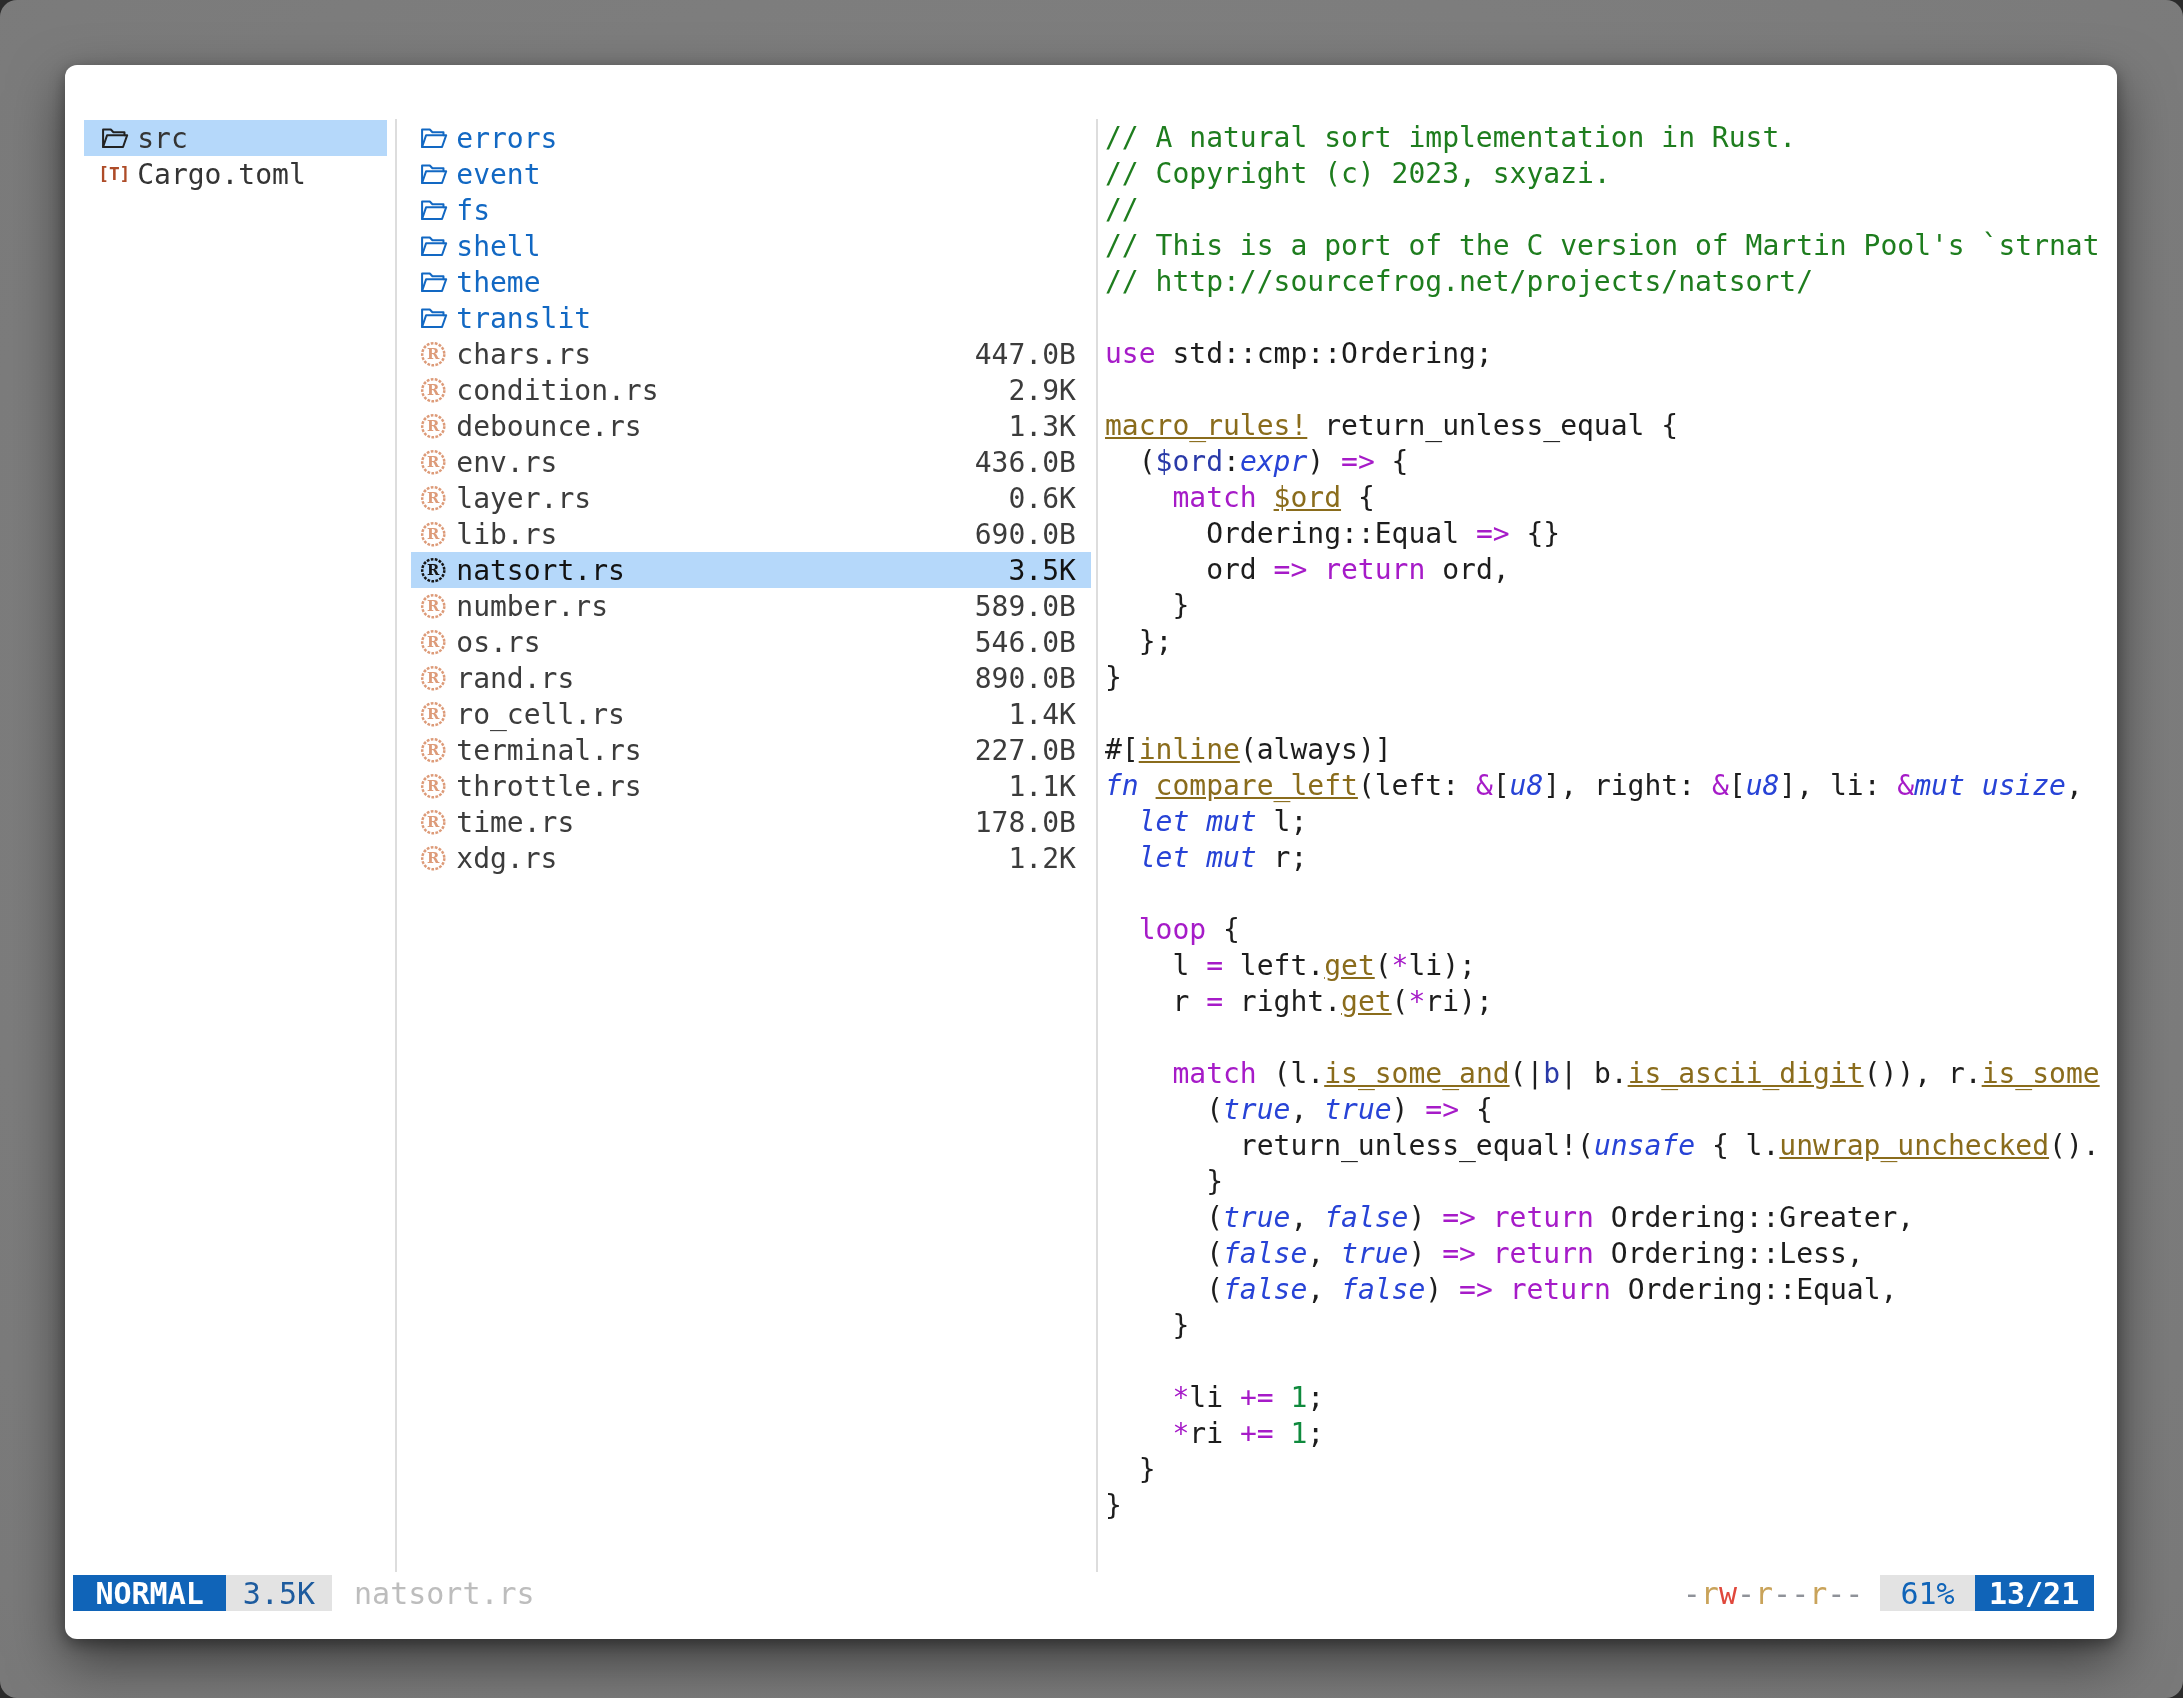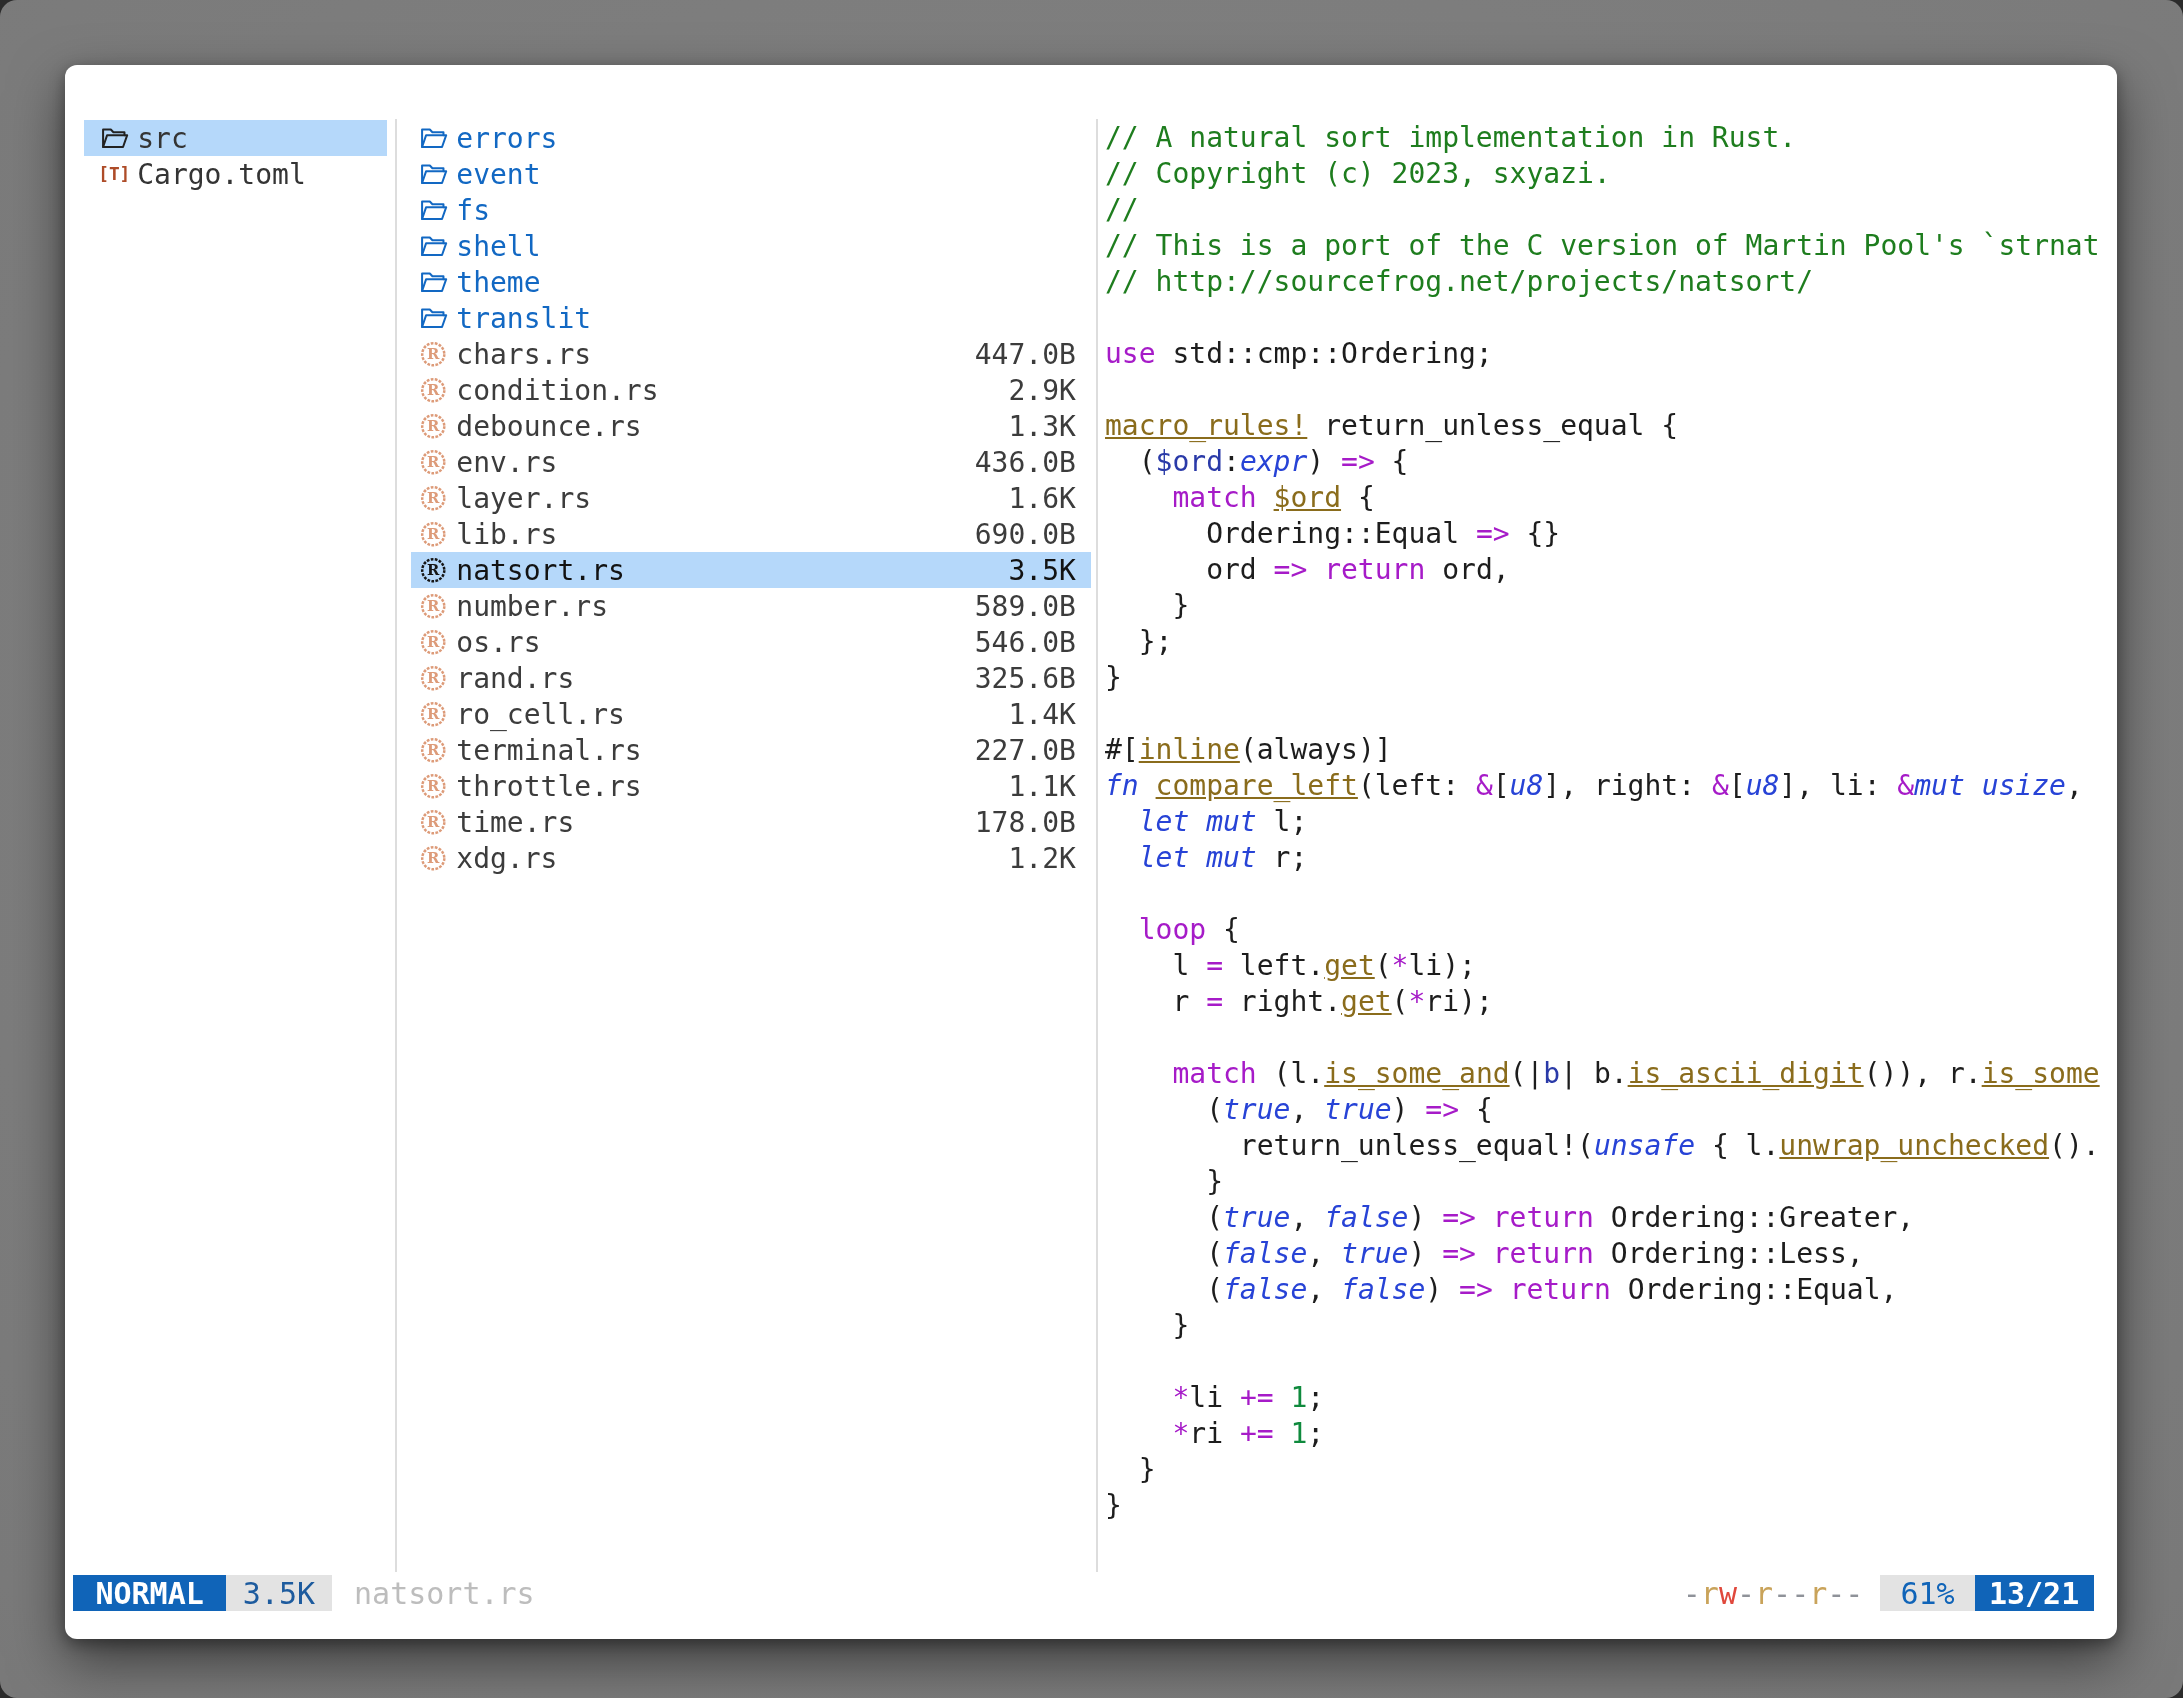--- a/index.html
+++ b/index.html
@@ -164,21 +164,21 @@
           <span class="size">436.0B</span>
         </div>
         <div class="row file">
           <span class="fi icon-rust">
             <svg viewBox="0 0 24 24" style="font-size:33px">
               <circle cx="12" cy="12" r="9.3" fill="none" stroke="currentColor" stroke-width="2.1" stroke-dasharray="2.3 1.15"></circle>
               <text x="12" y="16.4" text-anchor="middle" font-family="DejaVu Serif, serif" font-size="12.5" font-weight="bold" fill="currentColor">R</text>
             </svg>
           </span>
           <span class="lbl">layer.rs</span>
-          <span class="size">1.6K</span>
+          <span class="size">0.6K</span>
         </div>
         <div class="row file">
           <span class="fi icon-rust">
             <svg viewBox="0 0 24 24" style="font-size:33px">
               <circle cx="12" cy="12" r="9.3" fill="none" stroke="currentColor" stroke-width="2.1" stroke-dasharray="2.3 1.15"></circle>
               <text x="12" y="16.4" text-anchor="middle" font-family="DejaVu Serif, serif" font-size="12.5" font-weight="bold" fill="currentColor">R</text>
             </svg>
           </span>
           <span class="lbl">lib.rs</span>
           <span class="size">690.0B</span>
@@ -214,21 +214,21 @@
           <span class="size">546.0B</span>
         </div>
         <div class="row file">
           <span class="fi icon-rust">
             <svg viewBox="0 0 24 24" style="font-size:33px">
               <circle cx="12" cy="12" r="9.3" fill="none" stroke="currentColor" stroke-width="2.1" stroke-dasharray="2.3 1.15"></circle>
               <text x="12" y="16.4" text-anchor="middle" font-family="DejaVu Serif, serif" font-size="12.5" font-weight="bold" fill="currentColor">R</text>
             </svg>
           </span>
           <span class="lbl">rand.rs</span>
-          <span class="size">325.6B</span>
+          <span class="size">890.0B</span>
         </div>
         <div class="row file">
           <span class="fi icon-rust">
             <svg viewBox="0 0 24 24" style="font-size:33px">
               <circle cx="12" cy="12" r="9.3" fill="none" stroke="currentColor" stroke-width="2.1" stroke-dasharray="2.3 1.15"></circle>
               <text x="12" y="16.4" text-anchor="middle" font-family="DejaVu Serif, serif" font-size="12.5" font-weight="bold" fill="currentColor">R</text>
             </svg>
           </span>
           <span class="lbl">ro_cell.rs</span>
           <span class="size">1.4K</span>

